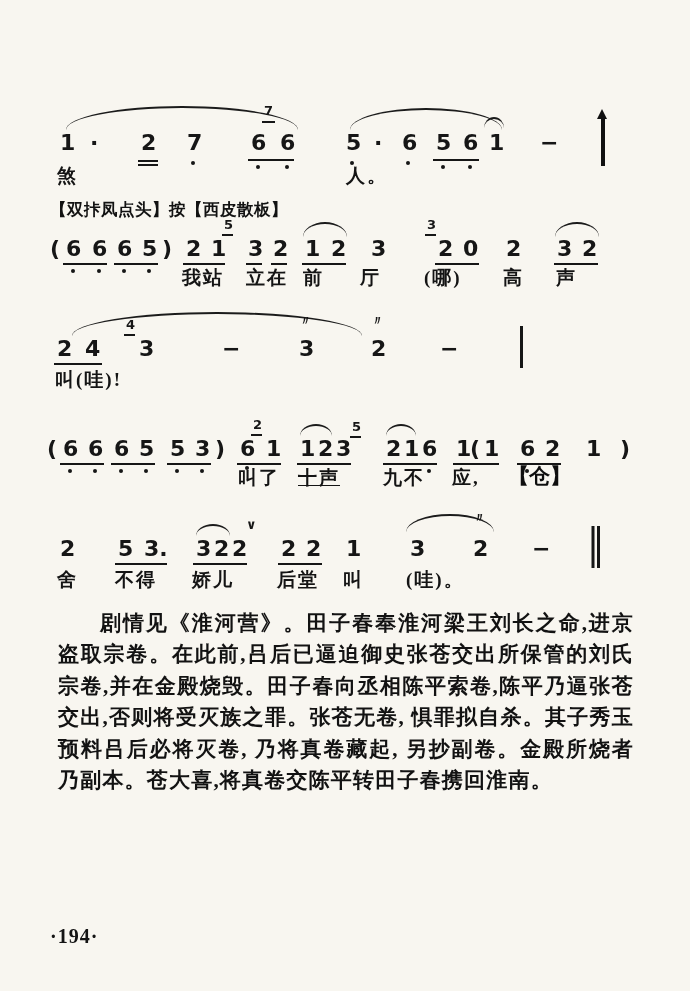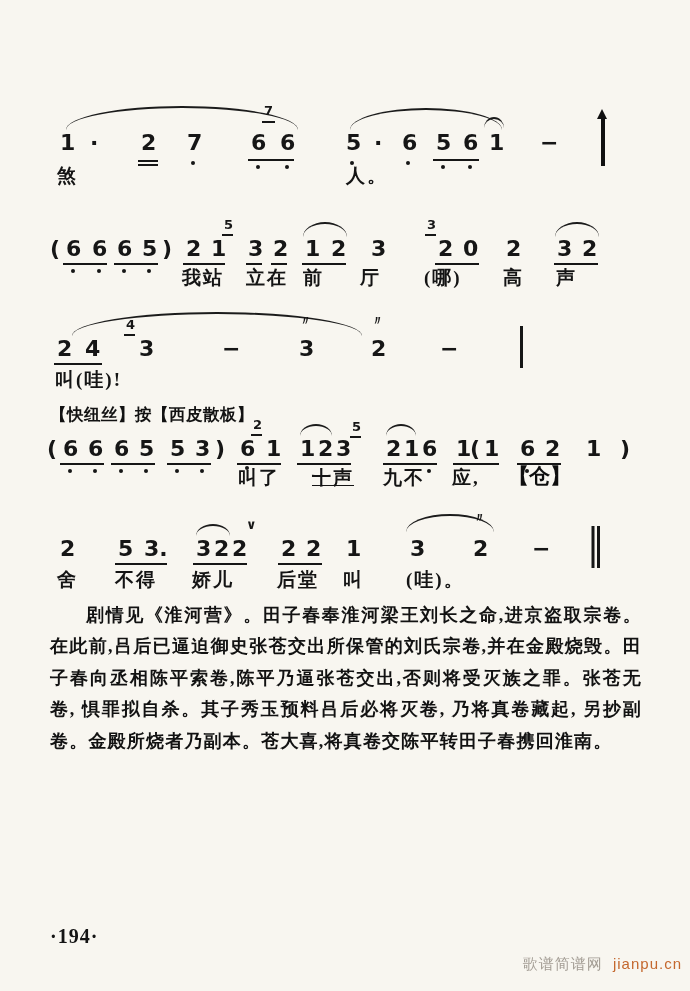--- a/index.html
+++ b/index.html
@@ -62,24 +62,24 @@
   .barArrow::before{
     content:"";position:absolute;top:-7px;left:-3.6px;
     border-left:5.4px solid transparent;border-right:5.4px solid transparent;
     border-bottom:10px solid #111;
   }
   
   .prose{
     position:absolute;left:50px;top:600px;width:592px;
   }
   .prose p{
-    margin:0;
+    margin:8px;
     font-family:"Liberation Serif",serif;
     font-weight:600;
-    font-size:18px;line-height:31.4px;
+    font-size:21px;line-height:31.4px;
     letter-spacing:1.2px;
     text-align:justify;
     text-indent:2em;
     color:#121212;
   }
   .pagenum{
     position:absolute;left:50px;top:925px;
     font-family:"Liberation Serif",serif;
     font-weight:bold;font-size:20px;color:#141414;
     letter-spacing:1px;
@@ -122,20 +122,21 @@
       <div class="note" style="left: 463px; top: 130px;">6</div>
       <div class="ul" style="left: 433px; top: 159px; width: 46px;"></div>
       <div class="dot" style="left: 441px; top: 165px;"></div>
       <div class="dot" style="left: 468px; top: 165px;"></div>
       <div class="arc" style="left: 484px; top: 117px; width: 20px; height: 9px;"></div>
       <div class="note" style="left: 489px; top: 130px;">1</div>
       <div class="note" style="left: 540px; top: 130px;">−</div>
       <div class="barArrow" style="left: 601px; top: 116px; height: 50px;"></div>
       <div class="lyric" style="left: 57px; top: 164px;">煞</div>
       <div class="lyric" style="left: 346px; top: 164px;">人。</div>
+      <div class="label" style="left: 50px; top: 199px;">【双拤凤点头】按【西皮散板】</div>
       <div class="note" style="left: 50px; top: 236px;">(</div>
       <div class="note" style="left: 66px; top: 236px;">6</div>
       <div class="note" style="left: 92px; top: 236px;">6</div>
       <div class="ul" style="left: 63px; top: 263px; width: 44px;"></div>
       <div class="dot" style="left: 71px; top: 269px;"></div>
       <div class="dot" style="left: 97px; top: 269px;"></div>
       <div class="note" style="left: 117px; top: 236px;">6</div>
       <div class="note" style="left: 142px; top: 236px;">5</div>
       <div class="ul" style="left: 114px; top: 263px; width: 44px;"></div>
       <div class="dot" style="left: 122px; top: 269px;"></div>
@@ -180,21 +181,20 @@
       <div class="ul" style="left: 124px; top: 334px; width: 11px;"></div>
       <div class="note" style="left: 139px; top: 336px;">3</div>
       <div class="note" style="left: 222px; top: 336px;">−</div>
       <div class="mark" style="left: 299px; top: 314px;">〃</div>
       <div class="note" style="left: 299px; top: 336px;">3</div>
       <div class="mark" style="left: 371px; top: 314px;">〃</div>
       <div class="note" style="left: 371px; top: 336px;">2</div>
       <div class="note" style="left: 440px; top: 336px;">−</div>
       <div class="bar" style="left: 520px; top: 326px; height: 42px;"></div>
       <div class="lyric" style="left: 55px; top: 368px;">叫(哇)!</div>
-      <div class="label" style="left: 50px; top: 404px;">【快纽丝】按【西皮散板】</div>
       <div class="note" style="left: 47px; top: 436px;">(</div>
       <div class="note" style="left: 63px; top: 436px;">6</div>
       <div class="note" style="left: 88px; top: 436px;">6</div>
       <div class="ul" style="left: 60px; top: 463px; width: 44px;"></div>
       <div class="dot" style="left: 68px; top: 469px;"></div>
       <div class="dot" style="left: 93px; top: 469px;"></div>
       <div class="note" style="left: 114px; top: 436px;">6</div>
       <div class="note" style="left: 139px; top: 436px;">5</div>
       <div class="ul" style="left: 111px; top: 463px; width: 44px;"></div>
       <div class="dot" style="left: 119px; top: 469px;"></div>
@@ -228,21 +228,21 @@
       <div class="note" style="left: 470px; top: 436px;">(</div>
       <div class="note" style="left: 484px; top: 436px;">1</div>
       <div class="ul" style="left: 453px; top: 463px; width: 46px;"></div>
       <div class="note" style="left: 520px; top: 436px;">6</div>
       <div class="note" style="left: 545px; top: 436px;">2</div>
       <div class="ul" style="left: 517px; top: 463px; width: 44px;"></div>
       <div class="dot" style="left: 525px; top: 469px;"></div>
       <div class="note" style="left: 586px; top: 436px;">1</div>
       <div class="note" style="left: 620px; top: 436px;">)</div>
       <div class="lyric" style="left: 238px; top: 466px;">叫了</div>
-      <div class="lyric" style="left: 312px; top: 466px; text-decoration: underline;">十声</div>
+      <div class="lyric" style="left: 298px; top: 466px; text-decoration: underline;">十声</div>
       <div class="lyric" style="left: 383px; top: 466px;">九不</div>
       <div class="lyric" style="left: 452px; top: 466px;">应,</div>
       <div class="lyricB" style="left: 508px; top: 464px;">【仓】</div>
       <div class="note" style="left: 60px; top: 536px;">2</div>
       <div class="note" style="left: 118px; top: 536px;">5</div>
       <div class="note" style="left: 144px; top: 536px;">3.</div>
       <div class="ul" style="left: 115px; top: 563px; width: 52px;"></div>
       <div class="arc" style="left: 196px; top: 524px; width: 34px; height: 10px;"></div>
       <div class="mark" style="left: 246px; top: 518px;">∨</div>
       <div class="note" style="left: 196px; top: 536px;">3</div>
@@ -266,17 +266,13 @@
       <div class="lyric" style="left: 343px; top: 568px;">叫</div>
       <div class="lyric" style="left: 406px; top: 568px;">(哇)。</div>
     </div>
 
   <div class="prose">
     <p>剧情见《淮河营》。田子春奉淮河梁王刘长之命,进京盗取宗卷。在此前,吕后已逼迫御史张苍交出所保管的刘氏宗卷,并在金殿烧毁。田子春向丞相陈平索卷,陈平乃逼张苍交出,否则将受灭族之罪。张苍无卷, 惧罪拟自杀。其子秀玉预料吕后必将灭卷, 乃将真卷藏起, 另抄副卷。金殿所烧者乃副本。苍大喜,将真卷交陈平转田子春携回淮南。</p>
   </div>
 
   <div class="pagenum">·194·</div>
 
-  <div class="watermark">
-    <span class="wm-name">歌谱简谱网</span>
-    <span class="wm-url">jianpu.cn</span>
-  </div>
 </div>
 
 </body></html>

